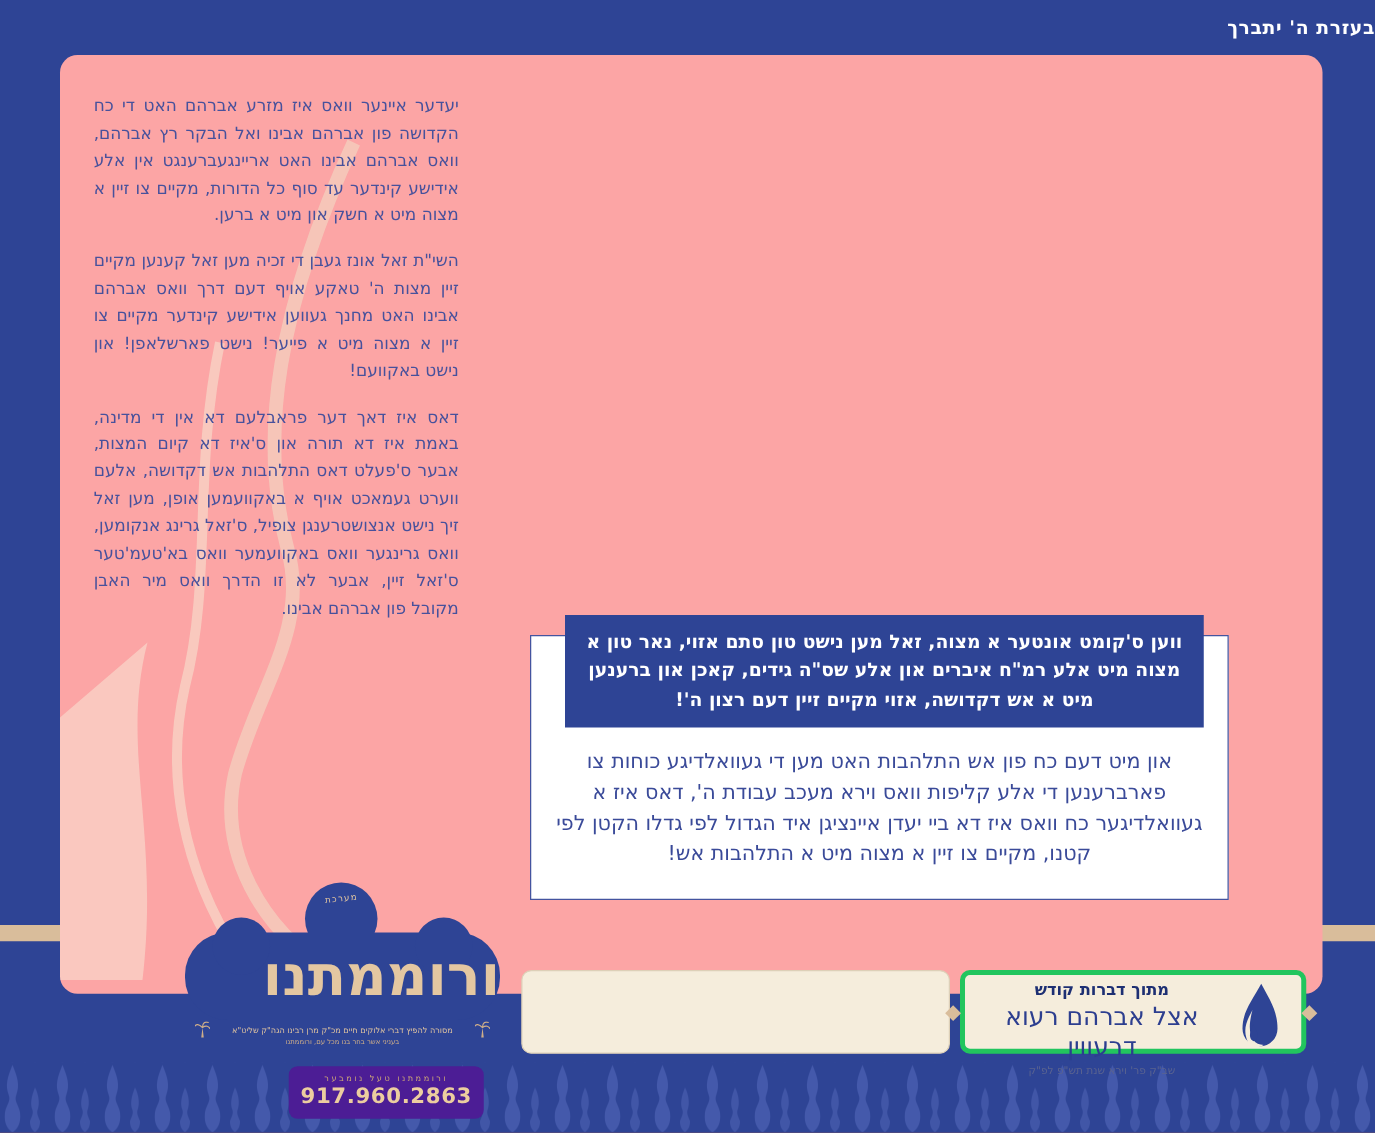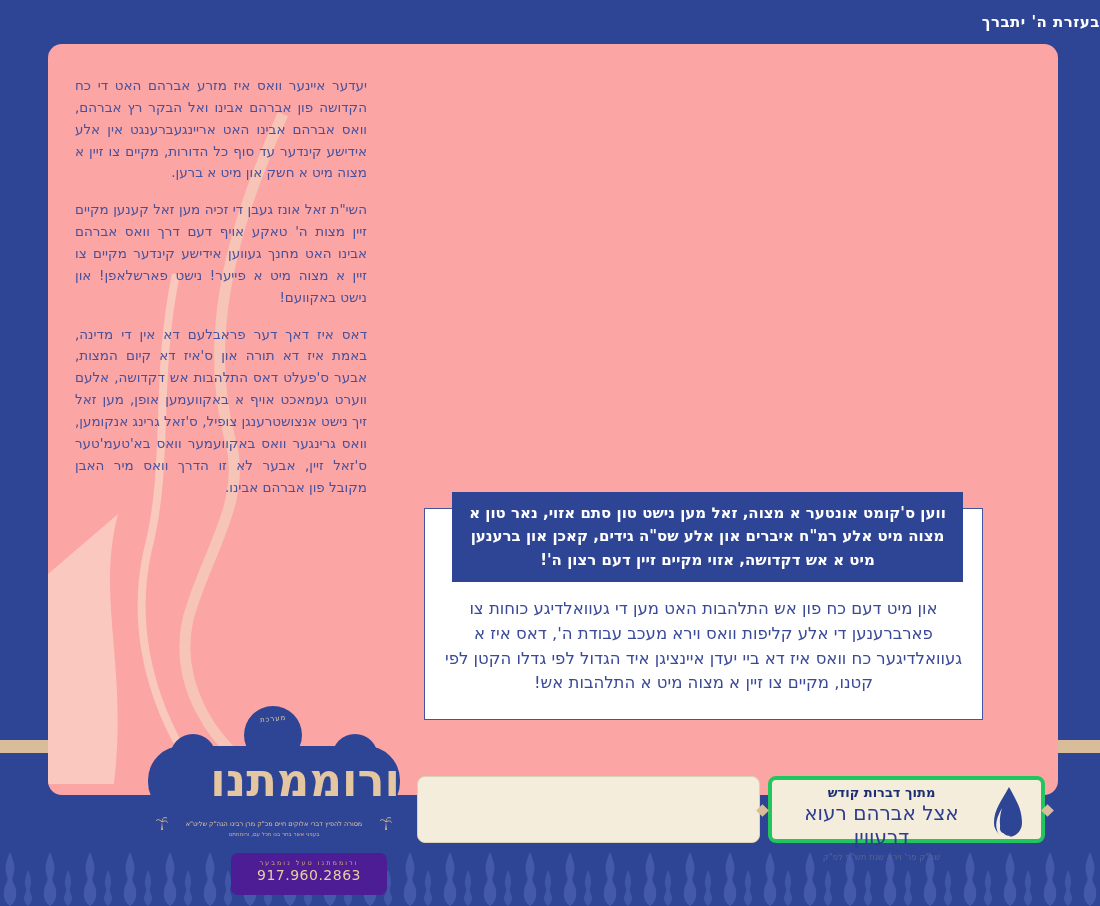--- a/index.html
+++ b/index.html
@@ -94,21 +94,21 @@
   .logo-tag2{position:absolute;left:0;top:131px;width:252px;text-align:center;color:#cfae89;font-size:5.5px;}
   .palm{position:absolute;top:116px;}
   .palm.p-right{right:8px;}
   .palm.p-left{left:8px;}
   
   .phone-box{
     position:absolute;left:202px;top:853px;width:156px;height:42px;z-index:5;
     background:#4c1d95;border-radius:7px;text-align:center;box-sizing:border-box;padding-top:6px;margin-left:29px;
   }
   .phone-label{color:#cfa878;font-size:6.5px;letter-spacing:2px;}
-  .phone-number{color:#eccd9f;font-size:14px;font-weight:normal;letter-spacing:.5px;direction:ltr;}
+  .phone-number{color:#eccd9f;font-size:17px;font-weight:bold;letter-spacing:.5px;direction:ltr;}
   
   .flame-strip{position:absolute;left:0;bottom:0;width:1100px;height:56px;z-index:2;line-height:0;}
 </style>
 </head>
 <body>
 
 <div class="page">
 
   <div class="top-header">בעזרת ה' יתברך</div>
 

